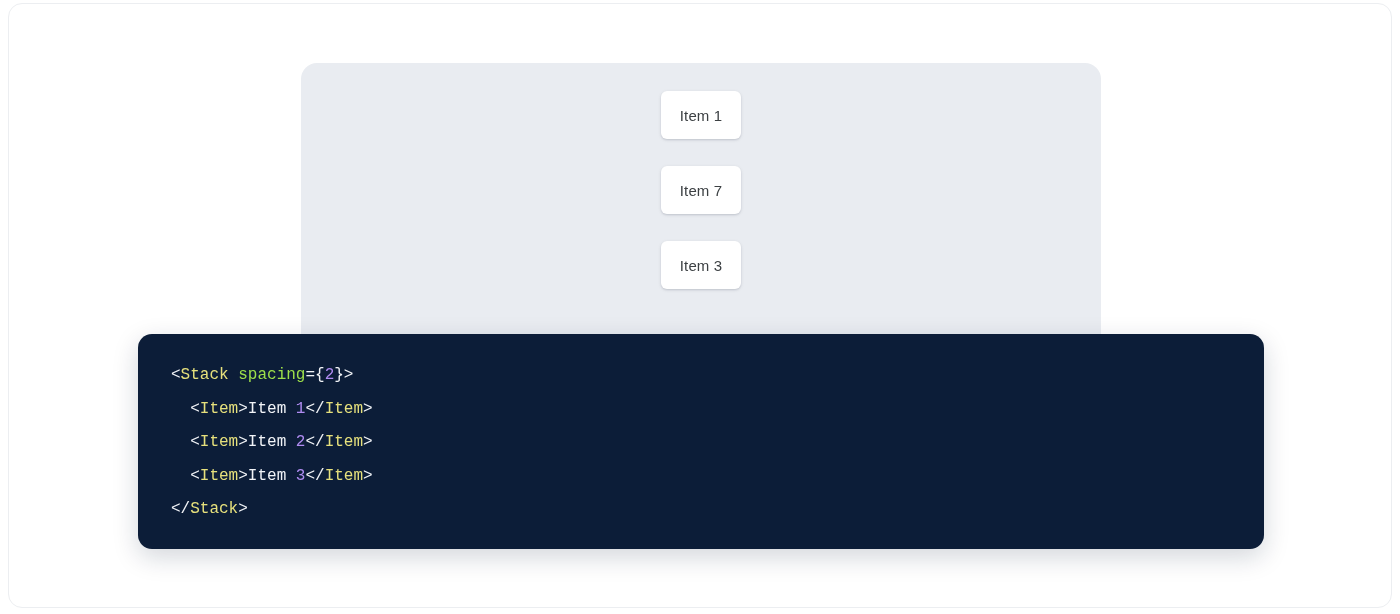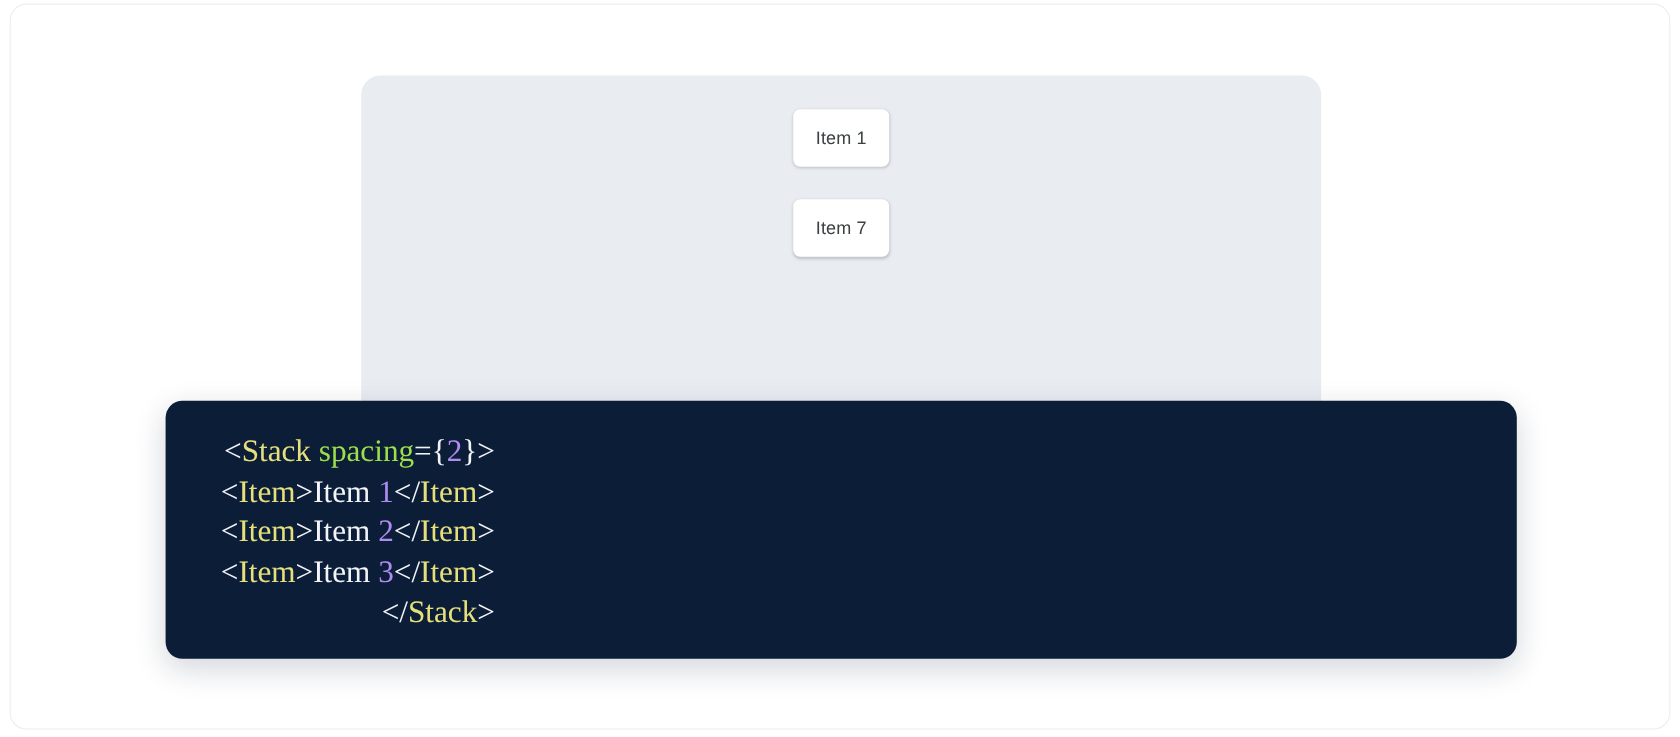--- a/index.html
+++ b/index.html
@@ -72,46 +72,46 @@
     background: #0c1d38;
     border-radius: 14px;
     box-shadow: 0 8px 26px rgba(12, 29, 56, 0.18);
     overflow: hidden;
   }
 
   #code-block {
     position: absolute;
     left: 33px;
     top: 25px;
-    font-family: Liberation Serif, serif;
-    font-size: 26px;
+    font-family: Liberation Mono, monospace;
+    font-size: 16px;
     line-height: 33.6px;
     white-space: pre;
     color: #f2f4f8;
-    text-align: right;
   }
 
   .code-line { display: block; height: 33.6px; }
 
   
   .tok-punct  { color: #f2f4f8; }
   .tok-tag    { color: #e6e07c; }
   .tok-attr   { color: #9ddf4a; }
   .tok-num    { color: #b08cf2; }
   .tok-text   { color: #f2f4f8; }
 </style>
 </head>
 <body>
 
 <div id="app-frame">
 
   <div id="preview-panel">
     <div id="stack-container">
         <div class="stack-item">Item 1</div>
         <div class="stack-item">Item 7</div>
+        <div class="stack-item">Item 3</div>
       </div>
   </div>
 
   <div id="code-panel">
     <div id="code-block"><span class="code-line"><span class="tok-punct">&lt;</span><span class="tok-tag">Stack</span><span class="tok-text"> </span><span class="tok-attr">spacing</span><span class="tok-punct">={</span><span class="tok-num">2</span><span class="tok-punct">}&gt;</span></span><span class="code-line"><span class="tok-punct">  </span><span class="tok-punct">&lt;</span><span class="tok-tag">Item</span><span class="tok-punct">&gt;</span><span class="tok-text">Item </span><span class="tok-num">1</span><span class="tok-punct">&lt;/</span><span class="tok-tag">Item</span><span class="tok-punct">&gt;</span></span><span class="code-line"><span class="tok-punct">  </span><span class="tok-punct">&lt;</span><span class="tok-tag">Item</span><span class="tok-punct">&gt;</span><span class="tok-text">Item </span><span class="tok-num">2</span><span class="tok-punct">&lt;/</span><span class="tok-tag">Item</span><span class="tok-punct">&gt;</span></span><span class="code-line"><span class="tok-punct">  </span><span class="tok-punct">&lt;</span><span class="tok-tag">Item</span><span class="tok-punct">&gt;</span><span class="tok-text">Item </span><span class="tok-num">3</span><span class="tok-punct">&lt;/</span><span class="tok-tag">Item</span><span class="tok-punct">&gt;</span></span><span class="code-line"><span class="tok-punct">&lt;/</span><span class="tok-tag">Stack</span><span class="tok-punct">&gt;</span></span></div>
   </div>
 
 </div>
 
 </body></html>

